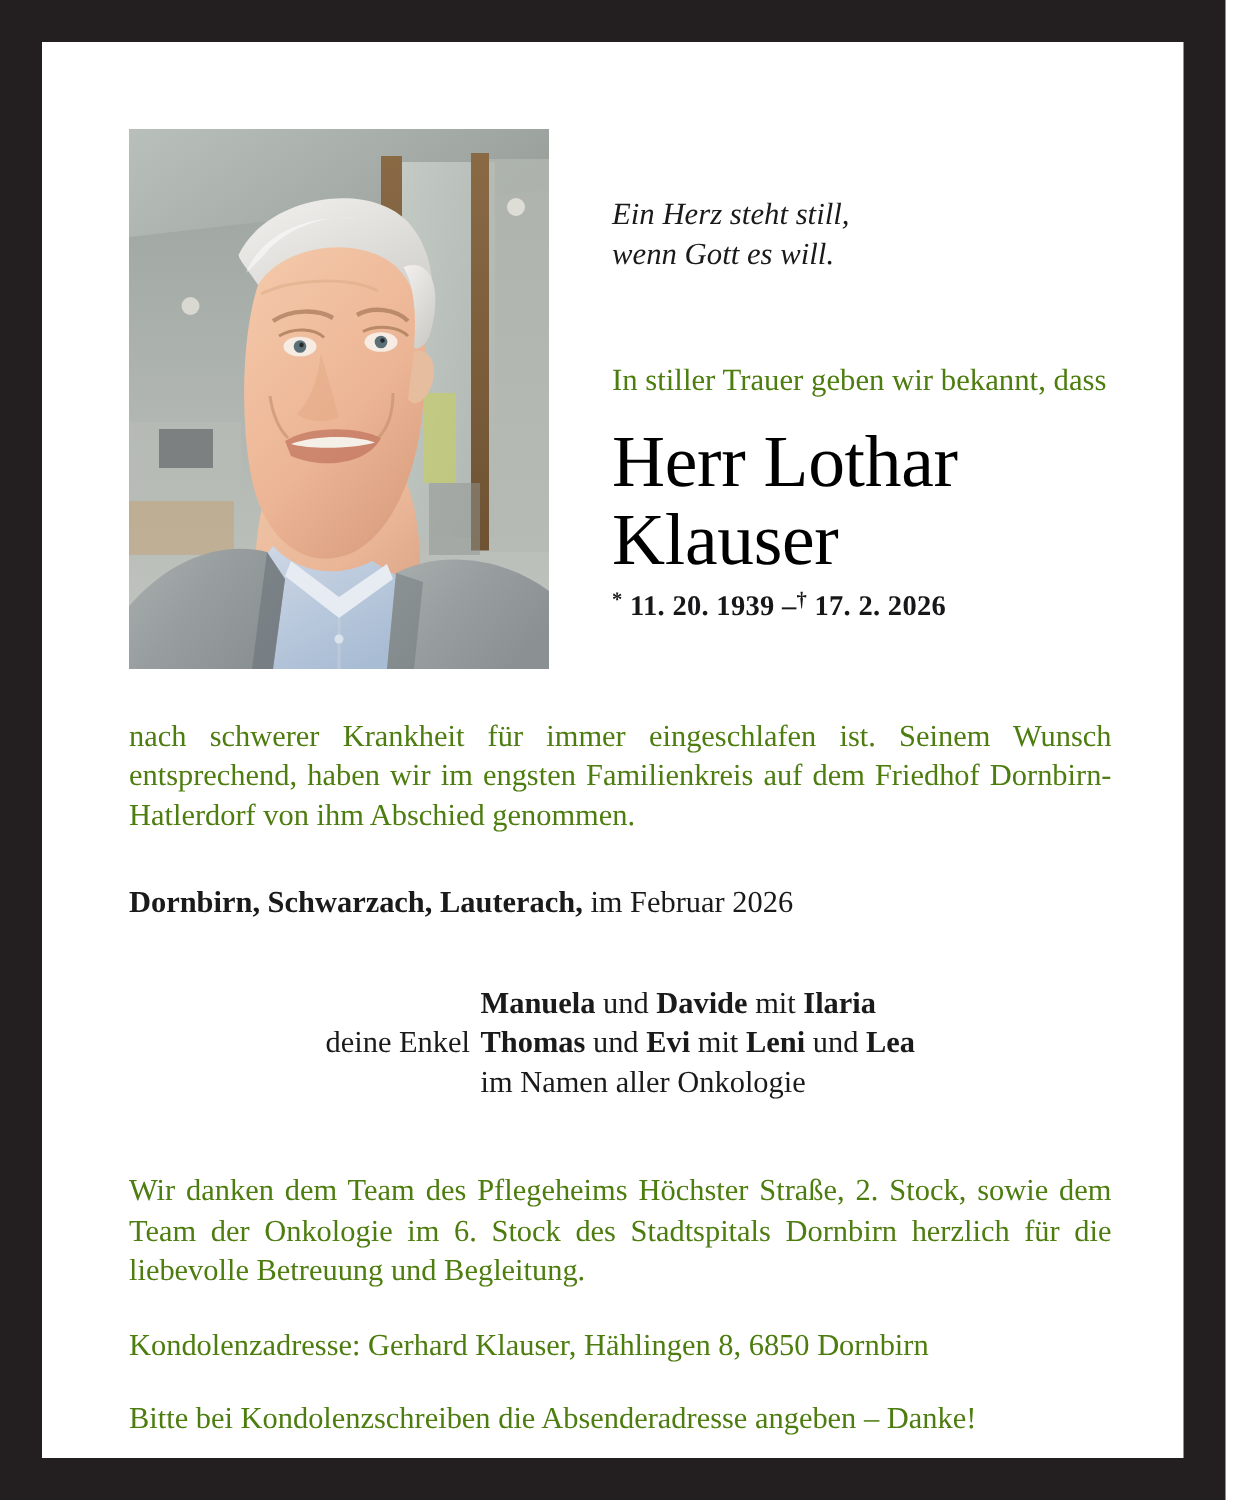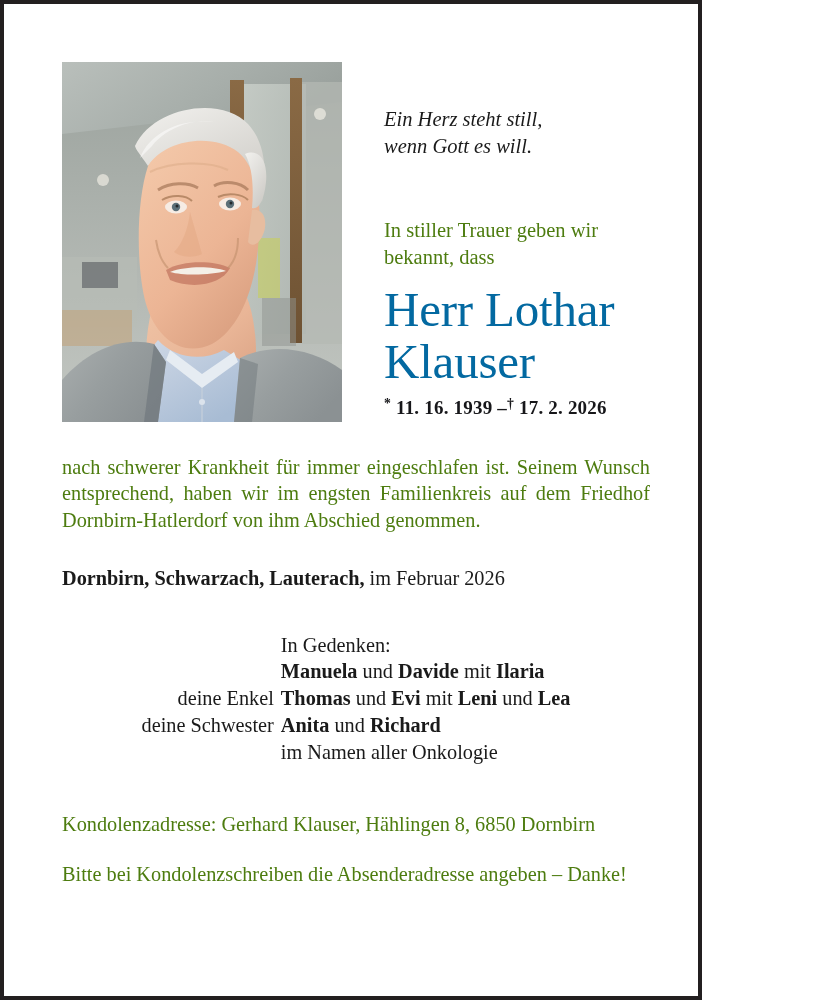--- a/index.html
+++ b/index.html
@@ -11,24 +11,24 @@
     width: 826px;
     height: 1000px;
     font-family: "Liberation Serif", "DejaVu Serif", serif;
     color: #1a1a1a;
     overflow: hidden;
   }
 
   .obituary-frame {
     position: relative;
     box-sizing: border-box;
-    width: 702px;
+    width: 817px;
     height: 1000px;
     background: #231f20;
-    padding: 4px;
+    padding: 28px;
   }
 
   .obituary-page {
     position: relative;
     box-sizing: border-box;
     width: 100%;
     height: 100%;
     background: #ffffff;
     padding: 0;
   }
@@ -71,21 +71,21 @@
     font-size: 20.5px;
     line-height: 1.3;
     color: #4d7c0f;
   }
 
   .deceased-name {
     margin-top: 14px;
     font-size: 49px;
     line-height: 1.06;
     letter-spacing: -0.2px;
-    color: #0369a1;
+    color: #000000;
     white-space: pre-line;
   }
 
   .life-dates {
     margin-top: 9px;
     font-size: 19px;
     font-weight: bold;
     letter-spacing: 0.2px;
     color: #17171a;
   }
@@ -248,68 +248,61 @@
       </div>
 
       <div class="head-col">
         <div class="quote">Ein Herz steht still,
 wenn Gott es will.</div>
         <div class="announce">In stiller Trauer geben wir bekannt, dass</div>
         <div class="deceased-name">Herr Lothar
 Klauser</div>
         <div class="life-dates">
           <sup>*</sup>
-          <span>11. 16. 1939</span>
+          <span>11. 20. 1939</span>
           <span>–</span><sup>†</sup>
           <span>17. 2. 2026</span>
         </div>
       </div>
     </div>
 
     <div class="body-col">
 
       <div class="para">nach schwerer Krankheit für immer eingeschlafen ist. Seinem Wunsch entsprechend, haben wir im engsten Familienkreis auf dem Friedhof Dornbirn-Hatlerdorf von ihm Abschied genommen.</div>
 
       <div class="place-line">
         <span class="places">Dornbirn, Schwarzach, Lauterach,</span><span> im Februar 2026</span>
       </div>
 
       <div class="memorial">
         <div class="memorial-inner">
 
-          <div class="mem-row">
-            <div class="mem-rel"></div>
-            <div class="mem-names">In Gedenken:</div>
-          </div>
 
 
           <div class="mem-row">
             <div class="mem-rel"></div>
             <div class="mem-names"><b>Manuela</b> und <b>Davide</b> mit <b>Ilaria</b></div>
           </div>
 
           <div class="mem-row">
             <div class="mem-rel">deine Enkel</div>
             <div class="mem-names"><b>Thomas</b> und <b>Evi</b> mit <b>Leni</b> und <b>Lea</b></div>
           </div>
 
-          <div class="mem-row">
-            <div class="mem-rel">deine Schwester</div>
-            <div class="mem-names"><b>Anita</b> und <b>Richard</b></div>
-          </div>
 
           <div class="mem-row">
             <div class="mem-rel"></div>
             <div class="mem-names">im Namen aller Onkologie</div>
           </div>
 
         </div>
       </div>
 
       <div class="closing">
+        <div class="para">Wir danken dem Team des Pflegeheims Höchster Straße, 2. Stock, sowie dem Team der Onkologie im 6. Stock des Stadtspitals Dornbirn herzlich für die liebevolle Betreuung und Begleitung.</div>
         <div class="para no-justify">Kondolenzadresse: Gerhard Klauser, Hählingen 8, 6850 Dornbirn</div>
         <div class="para no-justify">Bitte bei Kondolenzschreiben die Absenderadresse angeben – Danke!</div>
       </div>
 
     </div>
 
   </div>
 </div>
 
 </body></html>

